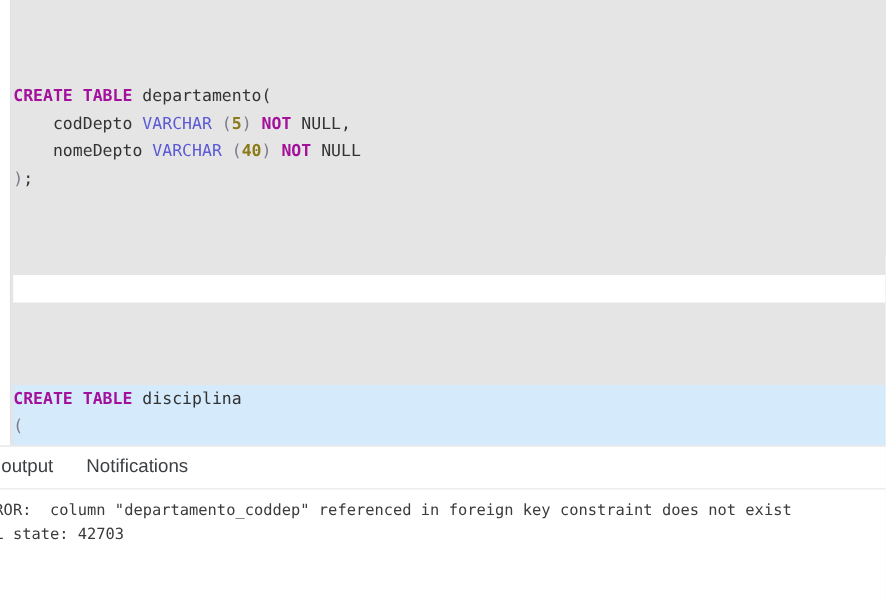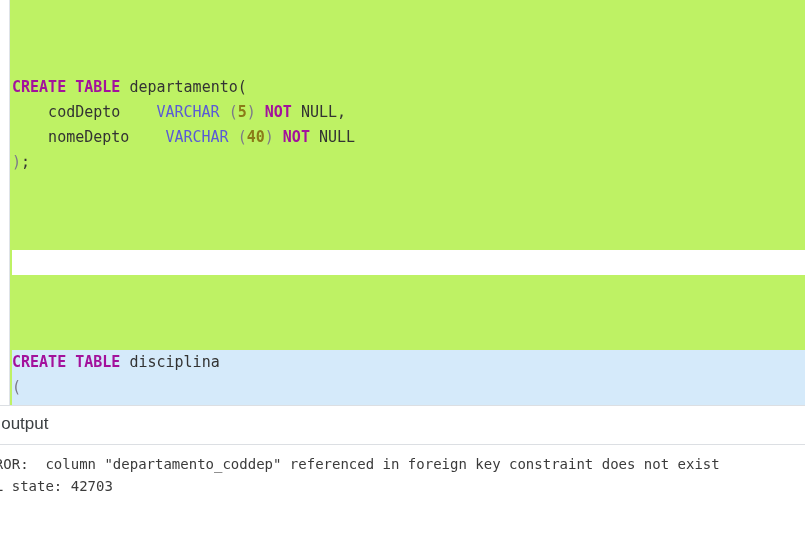--- a/index.html
+++ b/index.html
@@ -13,21 +13,21 @@
     overflow: hidden;
     font-family: "Liberation Sans", sans-serif;
     -webkit-font-smoothing: antialiased;
   }
 
   
   .editor {
     position: relative;
     width: 805px;
     height: 405px;
-    background: #bef264;
+    background: #e5e5e5;
     overflow: hidden;
   }
   .gutter {
     position: absolute;
     left: 0;
     top: 0;
     width: 10px;
     height: 405px;
     background: #ffffff;
     border-right: 1px solid #dfe3e8;
@@ -56,21 +56,21 @@
   .blk-selected {
     background: #d5eafa;
   }
   .spacer-gap {
     height: 25px;
     background: #ffffff;
   }
 
   
   .kw     { color: #a3119c; font-weight: bold; }
-  .typ    { color: #5a5ad6; margin-left: 27px; }
+  .typ    { color: #5a5ad6; }
   .num    { color: #8a7b18; font-weight: bold; }
   .punct  { color: #7c7a8a; }
   .plain  { color: #333333; }
   .ident  { color: #333333; }
 
   
   .tabbar {
     position: relative;
     width: 805px;
     height: 40px;
@@ -135,19 +135,22 @@
     <div class="blk blk-selected" id="block2"><div class="line"><span><span class="kw">CREATE</span><span class="plain"> </span><span class="kw">TABLE</span><span class="ident"> disciplina</span></span></div><div class="line"><span><span class="punct">(</span></span></div><div class="line"><span><span class="plain"></span></span></div></div>
 
   </div>
 </div>
 
 <div class="tabbar">
   <div class="tabs" id="tabs">
       <div class="tab">
         <span>a output</span>
       </div>
+      <div class="tab">
+        <span>Notifications</span>
+      </div>
     </div>
 </div>
 
 <div class="messages">
   <div class="msg-text">ERROR:  column "departamento_coddep" referenced in foreign key constraint does not exist</div>
   <div class="msg-text" style="padding-top:0;">SQL state: 42703</div>
 </div>
 
 </body></html>

